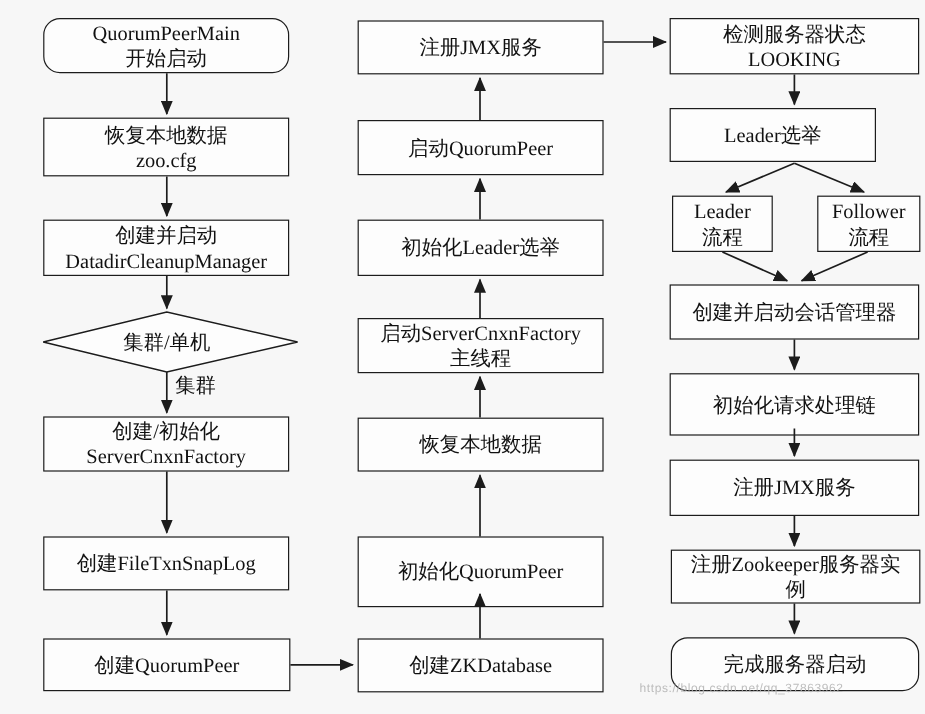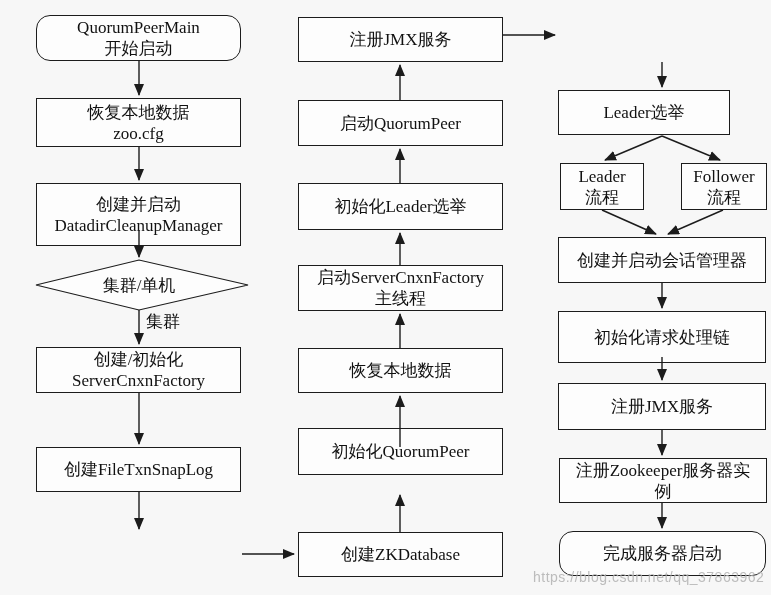--- a/index.html
+++ b/index.html
@@ -16,21 +16,21 @@
   .rounded{border-radius:14px;}
   .diamond-label,.edge-label{
     position:absolute;z-index:4;font-size:17px;line-height:21px;
     display:flex;align-items:center;justify-content:center;text-align:left;
   }
   .connectors{position:absolute;left:0;top:0;z-index:3;pointer-events:none;}
   .connectors line{stroke:#1c1c1c;stroke-width:1.4;}
   .connectors polygon.diamond{fill:#fdfdfd;stroke:#1c1c1c;stroke-width:1.2;}
   .watermark{
     position:absolute;z-index:5;font-family:"Liberation Sans",sans-serif;
-    font-size:14px;letter-spacing:0.5px;color:rgba(178,178,178,0.85);
+    font-size:10px;letter-spacing:0.5px;color:rgba(178,178,178,0.85);
   }
 </style>
 </head>
 <body>
 
 <div class="stage">
 
   <svg class="connectors" width="771" height="595" viewBox="0 0 771 595">
     <defs>
       <marker id="arrow" markerUnits="userSpaceOnUse" markerWidth="12" markerHeight="10" refX="11" refY="5" orient="auto">
@@ -64,37 +64,40 @@
     <line x1="634" y1="283" x2="634" y2="308" marker-end="url(#arrow)"></line>
     <line x1="634" y1="357" x2="634" y2="380" marker-end="url(#arrow)"></line>
     <line x1="634" y1="430" x2="634" y2="455" marker-end="url(#arrow)"></line>
     <line x1="634" y1="503" x2="634" y2="528" marker-end="url(#arrow)"></line>
   </svg>
 
   <div class="node rounded" style="left:8px;top:15px;width:205px;height:46px">QuorumPeerMain
 开始启动</div>
   <div class="node" style="left:8px;top:98px;width:205px;height:49px">恢复本地数据
 zoo.cfg</div>
-  <div class="node" style="left:8px;top:183px;width:205px;height:63px">创建并启动
+  <div class="node" style="left:8px;top:183px;width:205px;height:47px">创建并启动
 DatadirCleanupManager</div>
   <div class="diamond-label" style="left:8px;top:272px;width:206px;height:26px">集群/单机</div>
   <div class="edge-label" style="left:118px;top:309px;height:24px">集群</div>
   <div class="node" style="left:8px;top:347px;width:205px;height:46px">创建/初始化
 ServerCnxnFactory</div>
   <div class="node" style="left:8px;top:447px;width:205px;height:45px">创建FileTxnSnapLog</div>
+  <div class="node" style="left:8px;top:532px;width:206px;height:44px">创建QuorumPeer</div>
 
   <div class="node" style="left:270px;top:17px;width:205px;height:45px">注册JMX服务</div>
   <div class="node" style="left:270px;top:100px;width:205px;height:46px">启动QuorumPeer</div>
   <div class="node" style="left:270px;top:183px;width:205px;height:47px">初始化Leader选举</div>
   <div class="node" style="left:270px;top:265px;width:205px;height:46px">启动ServerCnxnFactory
 主线程</div>
   <div class="node" style="left:270px;top:348px;width:205px;height:45px">恢复本地数据</div>
-  <div class="node" style="left:270px;top:428px;width:205px;height:47px">初始化QuorumPeer</div>
+  <div class="node" style="left:270px;top:447px;width:205px;height:59px">初始化QuorumPeer</div>
   <div class="node" style="left:270px;top:532px;width:205px;height:45px">创建ZKDatabase</div>
 
+  <div class="node" style="left:530px;top:15px;width:208px;height:47px">检测服务器状态
+LOOKING</div>
   <div class="node" style="left:530px;top:90px;width:172px;height:45px">Leader选举</div>
   <div class="node" style="left:532px;top:163px;width:84px;height:47px">Leader
 流程</div>
   <div class="node" style="left:653px;top:163px;width:86px;height:47px">Follower
 流程</div>
   <div class="node" style="left:530px;top:237px;width:208px;height:46px">创建并启动会话管理器</div>
   <div class="node" style="left:530px;top:311px;width:208px;height:52px">初始化请求处理链</div>
   <div class="node" style="left:530px;top:383px;width:208px;height:47px">注册JMX服务</div>
   <div class="node" style="left:531px;top:458px;width:208px;height:45px">注册Zookeeper服务器实
 例</div>

